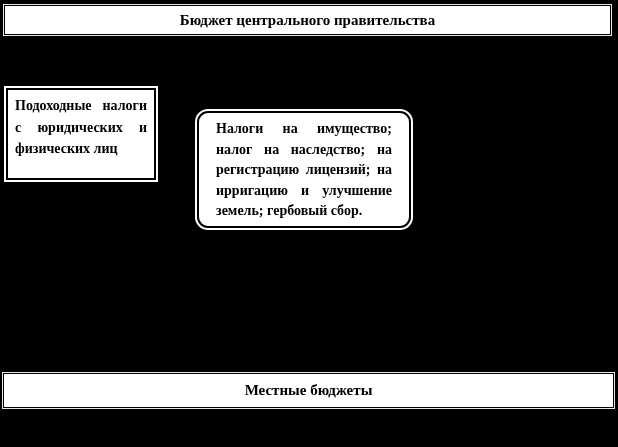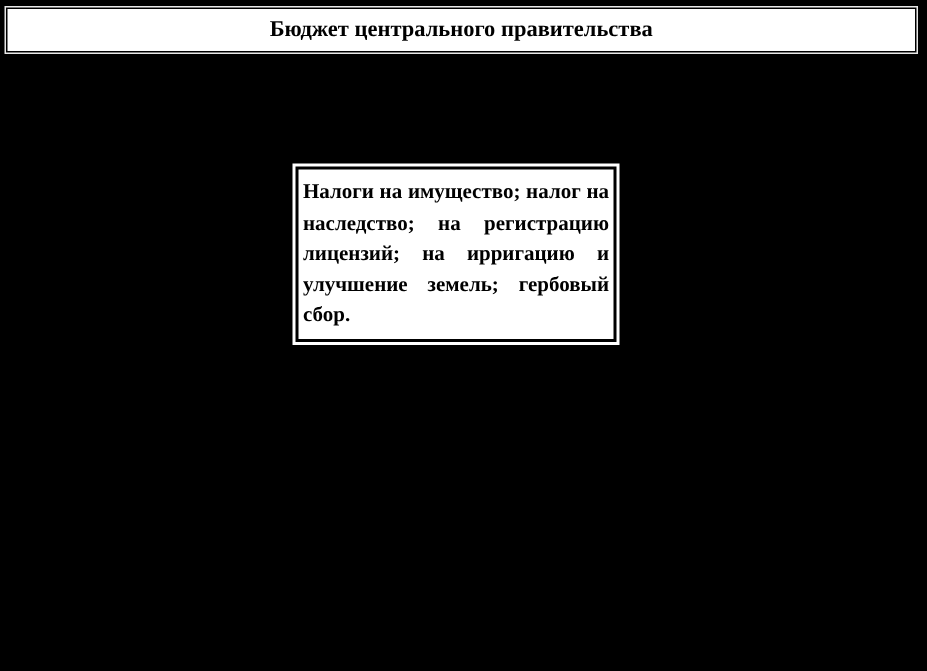--- a/index.html
+++ b/index.html
@@ -46,38 +46,45 @@
   .detail .txt {
     display: block;
   }
   .box-left {
     left: 6px; top: 88px; width: 150px; height: 92px;
     padding: 5px 7px;
     line-height: 21.5px;
   }
   .box-center {
     left: 197px; top: 111px; width: 214px; height: 117px;
-    padding: 6px 3px;
+    padding: 6px 17px;
     line-height: 20.5px;
+    border-radius: 11px;
   }
   .box-right {
     left: 436px; top: 99px; width: 176px; height: 152px;
     padding: 5px 9px;
     line-height: 20.2px;
   }
 </style>
 </head>
 <body>
 
 <div class="canvas">
 
   <div class="box banner banner-top">
     <span>Бюджет центрального правительства</span>
   </div>
 
+  <div class="box detail box-left">
+    <span class="txt">Подоходные налоги с юридических и физических лиц</span>
+  </div>
 
   <div class="box detail box-center">
     <span class="txt">Налоги на имущество; налог на наследство; на регистрацию лицензий; на ирригацию и улучшение земель; гербовый сбор.</span>
   </div>
 
 
+  <div class="box banner banner-bottom">
+    <span>Местные бюджеты</span>
+  </div>
 
 </div>
 
 </body></html>

